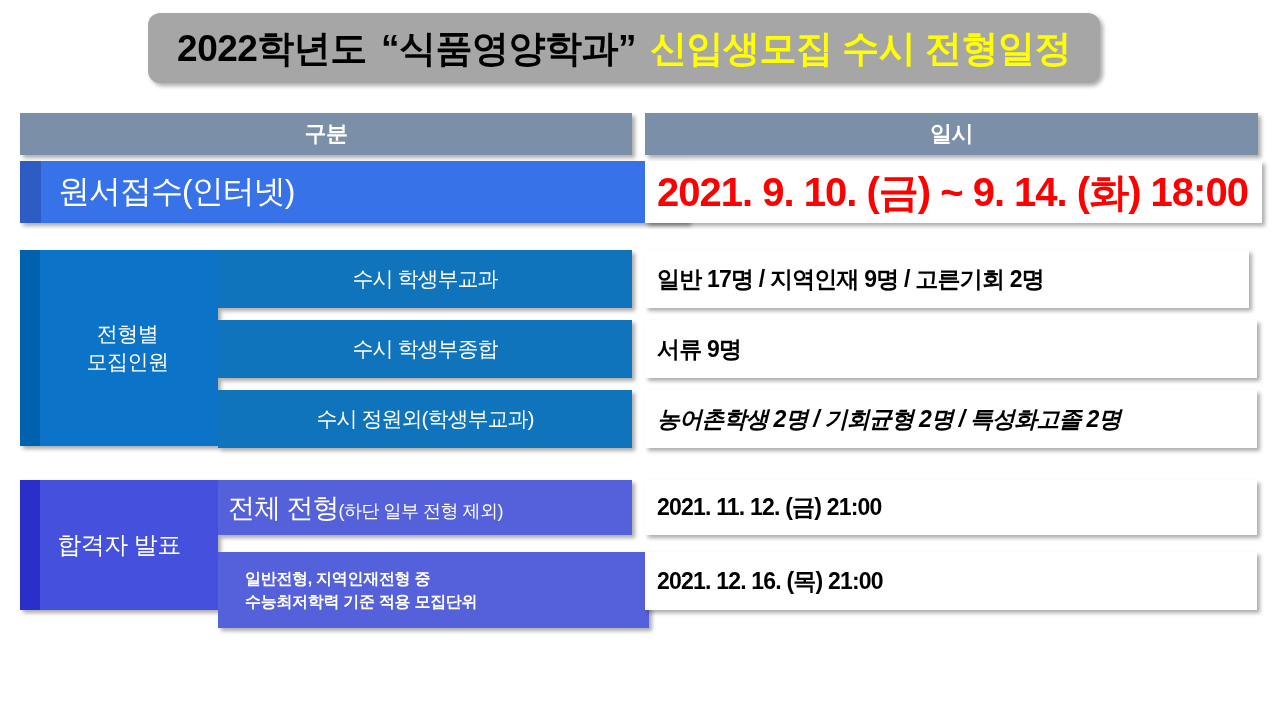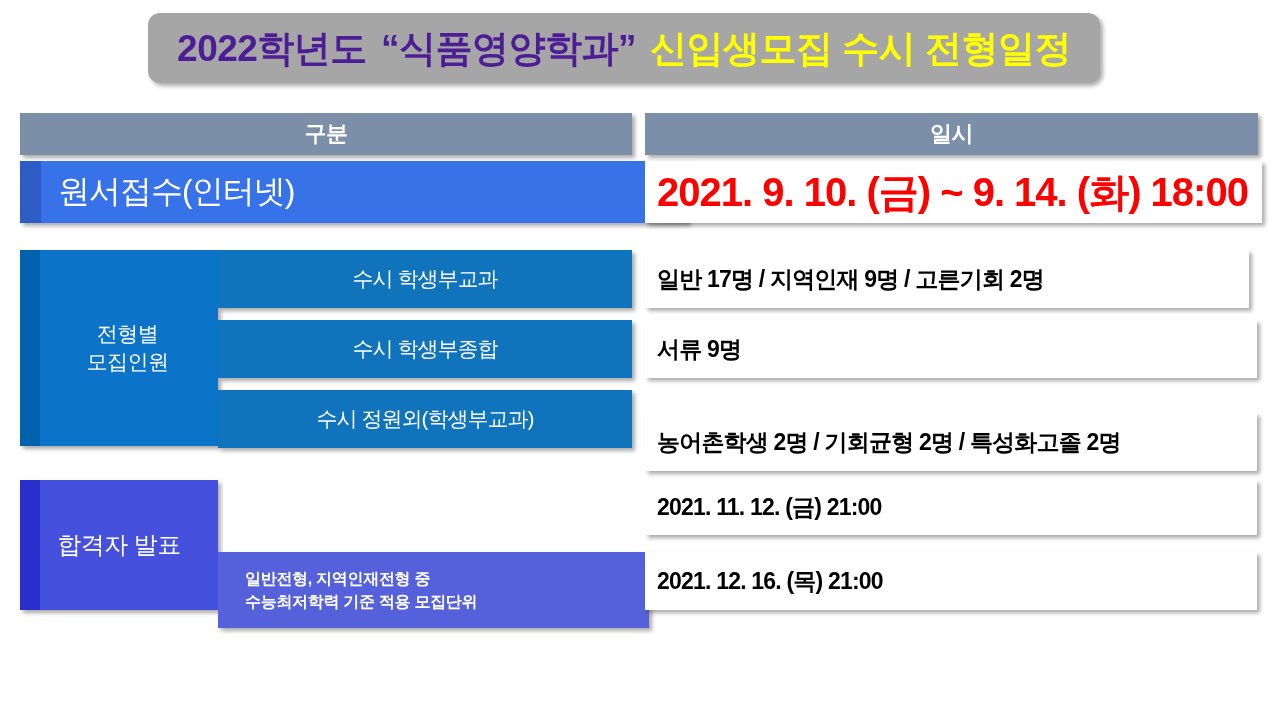--- a/index.html
+++ b/index.html
@@ -39,21 +39,21 @@
   }
   .title-text {
     font-size: 37px;
     font-weight: bold;
     letter-spacing: -0.5px;
     line-height: 1;
   }
   .title-seg {
     display: inline;
   }
-  .title-white { color: #4c1d95; }
+  .title-white { color: #000000; }
   .title-yellow { color: #ffff00; }
   .title-gap { display: inline-block; width: 14px; }
 
   
   .shadow {
     box-shadow: 3px 3px 4px rgba(0,0,0,0.33);
   }
 
   
   .hdr {
@@ -178,21 +178,21 @@
   .blk2-val-text {
     margin-left: 12px;
     color: #000000;
     font-size: 23px;
     font-weight: bold;
     letter-spacing: -0.8px;
     white-space: nowrap;
   }
   .blk2-val-1 { top: 250px; width: 604px; }
   .blk2-val-2 { top: 320px; width: 612px; }
-  .blk2-val-3 { top: 413px; width: 612px; }
+  .blk2-val-3 { top: 390px; width: 612px; font-style: italic; }
 
   
   .blk3-merge {
     position: absolute;
     left: 20px;
     top: 480px;
     width: 198px;
     height: 130px;
     background: #4550dd;
     display: flex;
@@ -322,20 +322,23 @@
     <span class="blk2-sub-text">수시 정원외(학생부교과)</span>
   </div>
   <div class="blk2-val blk2-val-3 shadow">
     <span class="blk2-val-text">농어촌학생 2명 / 기회균형 2명 / 특성화고졸 2명</span>
   </div>
 
   <div class="blk3-merge shadow">
     <span class="blk3-merge-text">합격자 발표</span>
   </div>
 
+  <div class="blk3-sub blk3-sub-1 shadow">
+    <span class="blk3-sub-1-text"><span>전체 전형</span><span class="blk3-sub-1-small">(하단 일부 전형 제외)</span></span>
+  </div>
   <div class="blk3-val blk3-val-1 shadow">
     <span class="blk3-val-text">2021. 11. 12. (금) 21:00</span>
   </div>
 
   <div class="blk3-sub blk3-sub-2 shadow">
     <span class="blk3-sub-2-text">일반전형, 지역인재전형 중
 수능최저학력 기준 적용 모집단위</span>
   </div>
   <div class="blk3-val blk3-val-2 shadow">
     <span class="blk3-val-text">2021. 12. 16. (목) 21:00</span>

